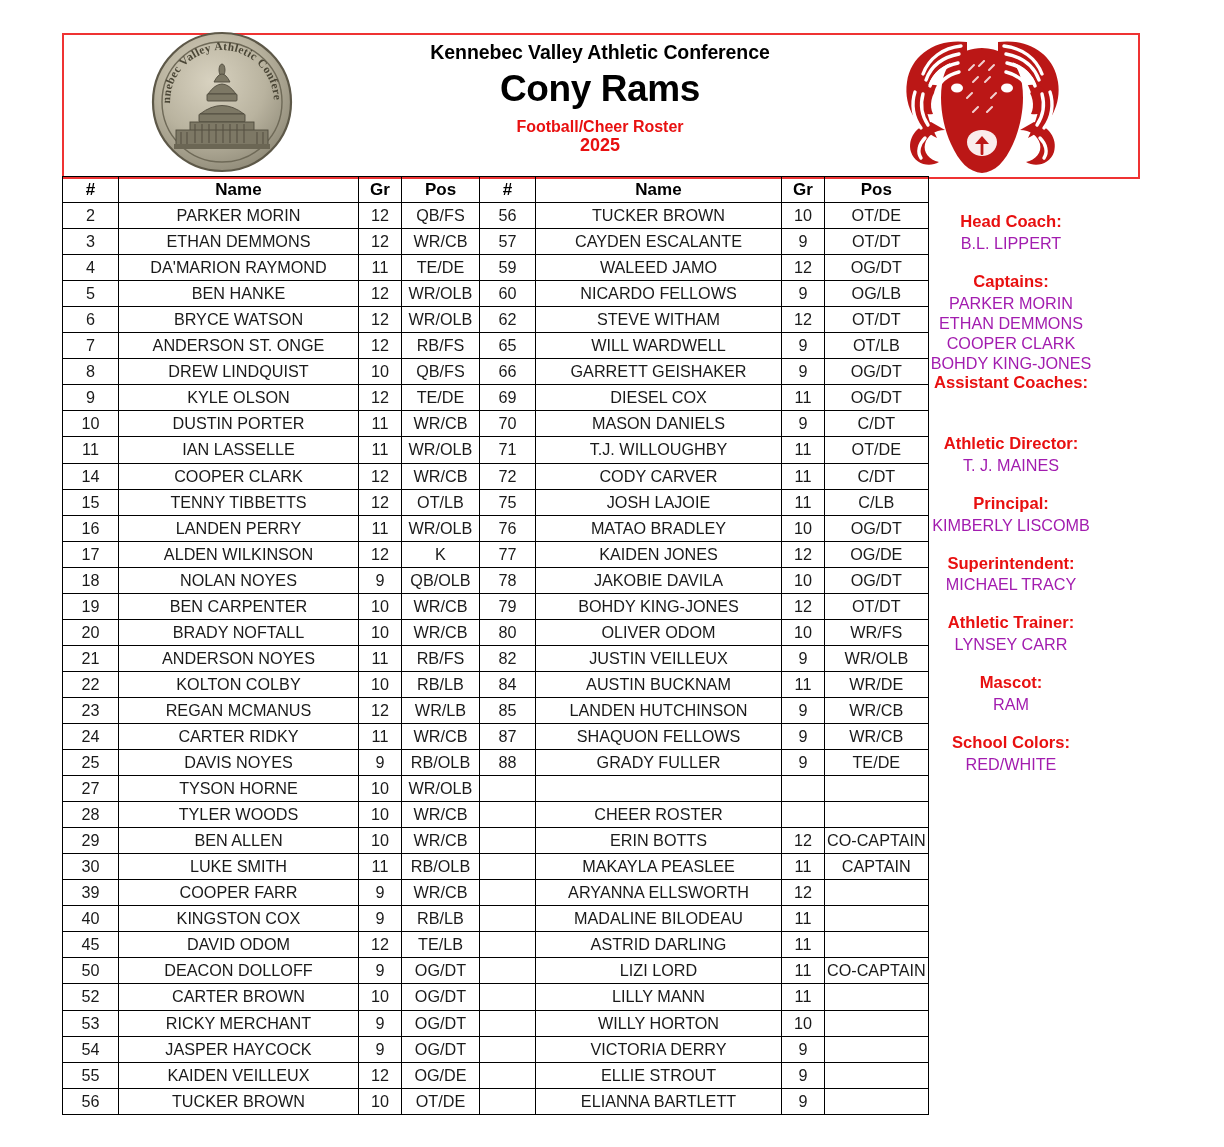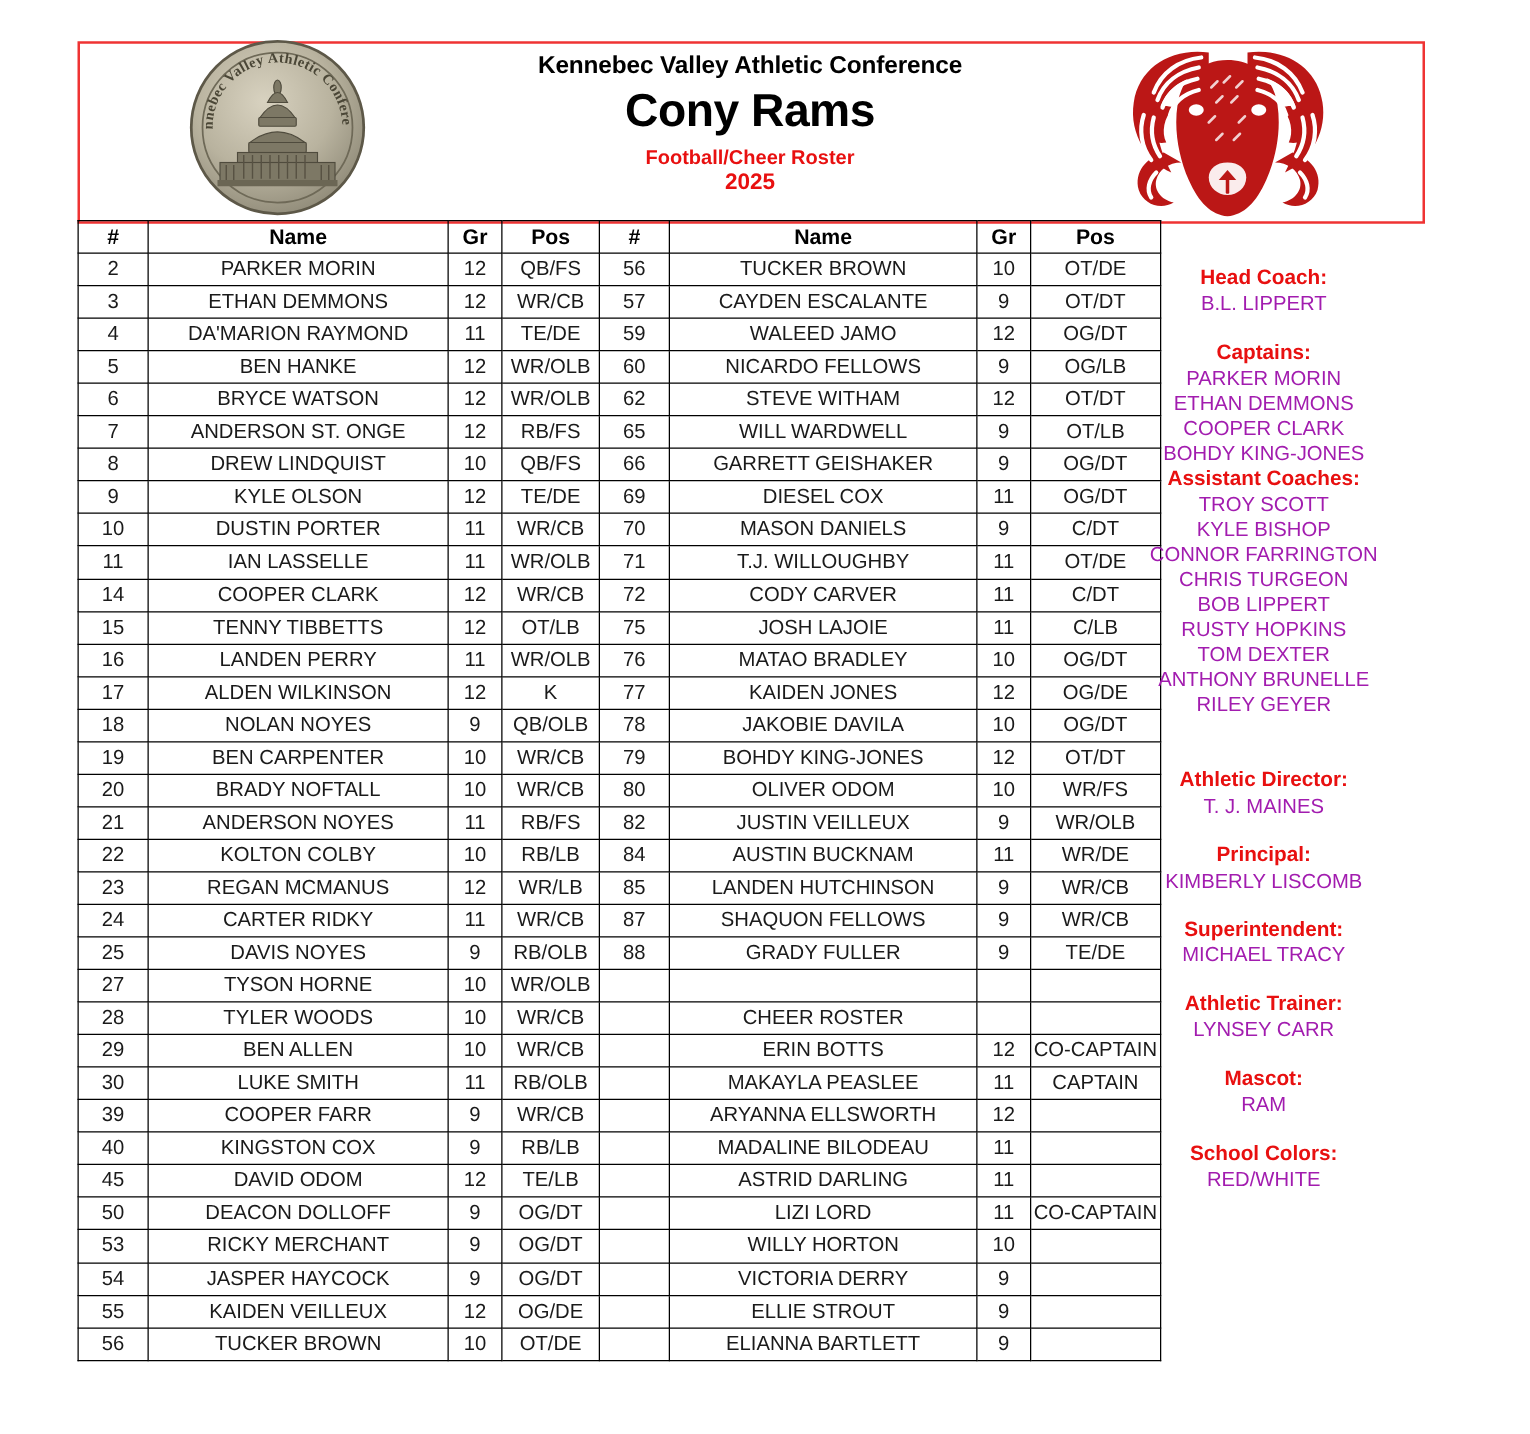--- a/index.html
+++ b/index.html
@@ -553,20 +553,30 @@
         <td>50</td>
         <td>DEACON DOLLOFF</td>
         <td>9</td>
         <td>OG/DT</td>
         <td class="blank"></td>
         <td>LIZI LORD</td>
         <td>11</td>
         <td>CO-CAPTAIN</td>
       </tr>
       <tr>
+        <td>52</td>
+        <td>CARTER BROWN</td>
+        <td>10</td>
+        <td>OG/DT</td>
+        <td class="blank"></td>
+        <td>LILLY MANN</td>
+        <td>11</td>
+        <td class="blank"></td>
+      </tr>
+      <tr>
         <td>53</td>
         <td>RICKY MERCHANT</td>
         <td>9</td>
         <td>OG/DT</td>
         <td class="blank"></td>
         <td>WILLY HORTON</td>
         <td>10</td>
         <td class="blank"></td>
       </tr>
       <tr>
@@ -610,31 +620,20 @@
 
   <div class="s-head">Captains:</div>
   <div id="captains-list">
       <div class="s-name">PARKER MORIN</div>
       <div class="s-name">ETHAN DEMMONS</div>
       <div class="s-name">COOPER CLARK</div>
       <div class="s-name">BOHDY KING-JONES</div>
     </div>
 
   <div class="s-head">Assistant Coaches:</div>
-  <div id="assistants-list">
-      <div class="s-name">TROY SCOTT</div>
-      <div class="s-name">KYLE BISHOP</div>
-      <div class="s-name">CONNOR FARRINGTON</div>
-      <div class="s-name">CHRIS TURGEON</div>
-      <div class="s-name">BOB LIPPERT</div>
-      <div class="s-name">RUSTY HOPKINS</div>
-      <div class="s-name">TOM DEXTER</div>
-      <div class="s-name">ANTHONY BRUNELLE</div>
-      <div class="s-name">RILEY GEYER</div>
-    </div>
 
   <div class="s-gap-lg"></div>
 
   <div class="s-head">Athletic Director:</div>
   <div class="s-name">T. J. MAINES</div>
 
   <div class="s-gap"></div>
 
   <div class="s-head">Principal:</div>
   <div class="s-name">KIMBERLY LISCOMB</div>

